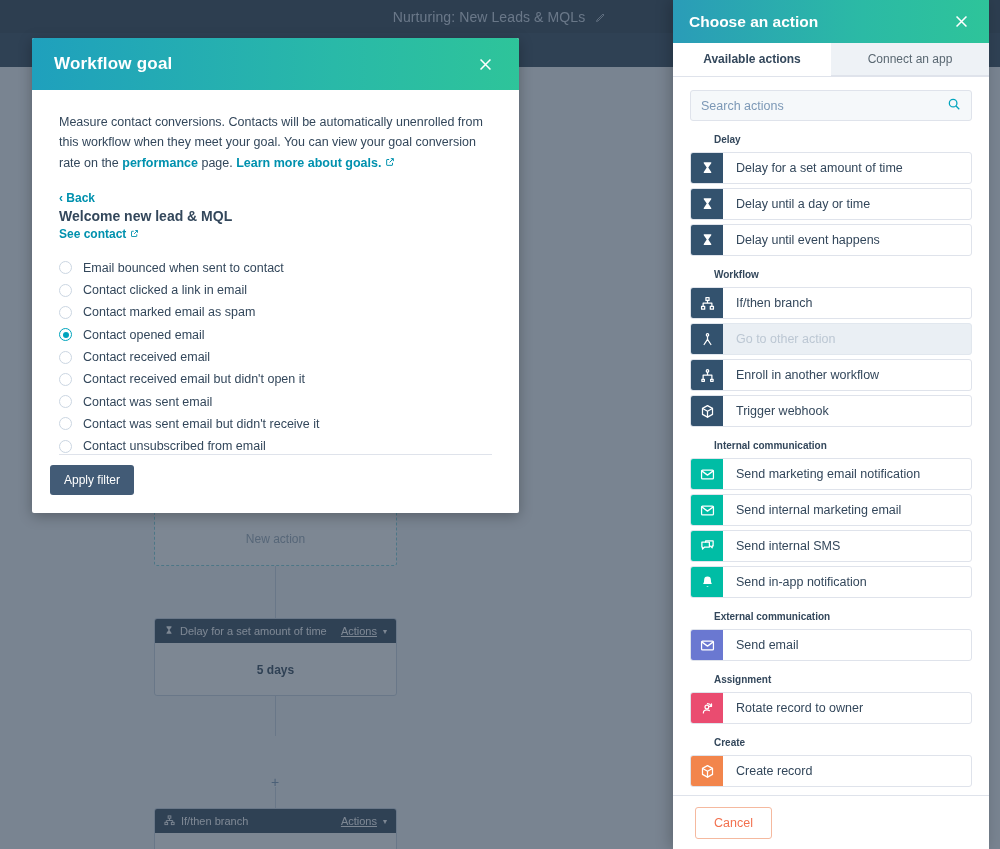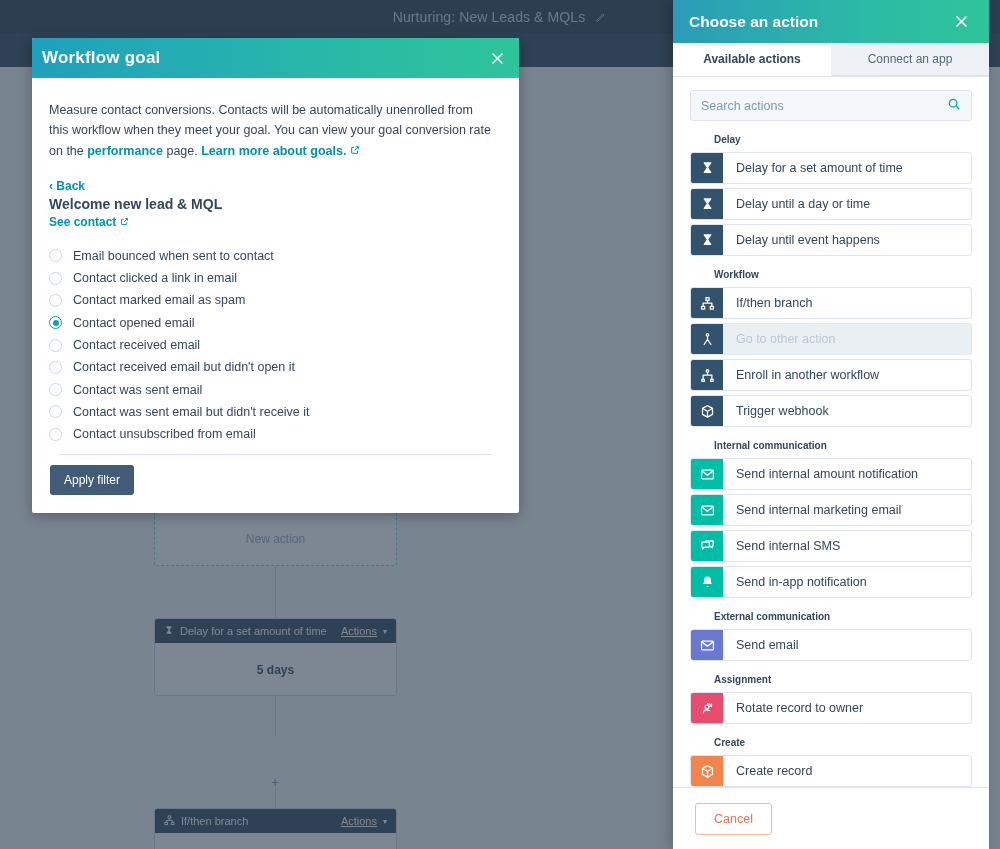--- a/index.html
+++ b/index.html
@@ -41,26 +41,26 @@
   
   .dim { position: absolute; inset: 0; background: rgba(45,62,80,0.62); }
 
   
   .modal {
     position: absolute; left: 32px; top: 38px; width: 487px; height: 475px;
     background: #fff; box-shadow: 0 3px 14px rgba(0,0,0,.28); border-radius: 2px;
     display: flex; flex-direction: column; overflow: hidden;
   }
   .modal-header {
-    height: 40px; background: linear-gradient(90deg,#1fa0bd 0%, #29b9a8 62%, #2ec49a 100%);
-    display: flex; align-items: center; padding: 0 10px; color: #fff;
+    height: 52px; background: linear-gradient(90deg,#1fa0bd 0%, #29b9a8 62%, #2ec49a 100%);
+    display: flex; align-items: center; padding: 0 22px; color: #fff;
   }
   .modal-header h2 { font-size: 17px; font-weight: bold; flex: 1; letter-spacing: .2px; }
   .x-btn { cursor: pointer; display:flex; align-items:center; justify-content:center; width: 24px; height: 24px; }
-  .modal-body { flex: 1; padding: 22px 27px 0 17px; overflow: hidden; position: relative; }
+  .modal-body { flex: 1; padding: 22px 27px 0 27px; overflow: hidden; position: relative; }
   .desc { font-size: 12.5px; line-height: 1.62; color: #33475b; }
   .lnk { color: #0091ae; font-weight: bold; text-decoration: none; }
   .back-row { margin-top: 18px; font-size: 12px; }
   .back-link { color:#0091ae; font-weight: bold; text-decoration:none; }
   .goal-name { font-size: 14px; font-weight: bold; color: #33475b; margin-top: 3px; }
   .see-details { display:inline-flex; align-items:center; gap:4px; font-size:12px; color:#0091ae; font-weight:bold; text-decoration:none; margin-top: 2px; }
 
   .radio-list { margin-top: 15px; }
   .radio-row { display: flex; align-items: center; gap: 11px; height: 22.3px; cursor: pointer; }
   .radio {
@@ -118,21 +118,21 @@
     cursor: pointer; overflow: hidden;
   }
   .action-row.disabled { background: #eaeff4; cursor: default; border-color:#e1e7ee; }
   .action-icon {
     width: 32px; flex: none; display: flex; align-items: center; justify-content: center;
   }
   .action-label { flex: 1; display: flex; align-items: center; padding-left: 13px; font-size: 12.5px; color: #33475b; }
   .action-row.disabled .action-label { color: #bcc7d3; }
 
   .panel-footer {
-    flex: none; height: 62px; border-top: 1px solid #dfe3eb; background: #fff;
+    flex: none; height: 54px; border-top: 1px solid #dfe3eb; background: #fff;
     display: flex; align-items: center; padding: 0 22px;
   }
   .cancel-btn {
     background: #fff; border: 1px solid #f5b99f; color: #f2714f; border-radius: 3px;
     font-size: 12.5px; padding: 8px 18px; cursor: pointer; font-family: inherit;
   }
 </style>
 </head>
 <body>
 
@@ -372,21 +372,21 @@
             <div class="action-label">Trigger webhook</div>
           </div>
           <div class="group-title">Internal communication</div>
           <div class="action-row">
             <div class="action-icon" style="background: rgb(0, 189, 165);">
               <svg width="15" height="15" viewBox="0 0 24 24" fill="none" stroke="#fff" stroke-width="2" stroke-linecap="round" stroke-linejoin="round">
                 <rect x="2.5" y="5" width="19" height="14" rx="1.6"></rect>
                 <path d="M2.8 6.2L12 13l9.2-6.8"></path>
               </svg>
             </div>
-            <div class="action-label">Send internal amount notification</div>
+            <div class="action-label">Send marketing email notification</div>
           </div>
           <div class="action-row">
             <div class="action-icon" style="background: rgb(0, 189, 165);">
               <svg width="15" height="15" viewBox="0 0 24 24" fill="none" stroke="#fff" stroke-width="2" stroke-linecap="round" stroke-linejoin="round">
                 <rect x="2.5" y="5" width="19" height="14" rx="1.6"></rect>
                 <path d="M2.8 6.2L12 13l9.2-6.8"></path>
               </svg>
             </div>
             <div class="action-label">Send internal marketing email</div>
           </div>

